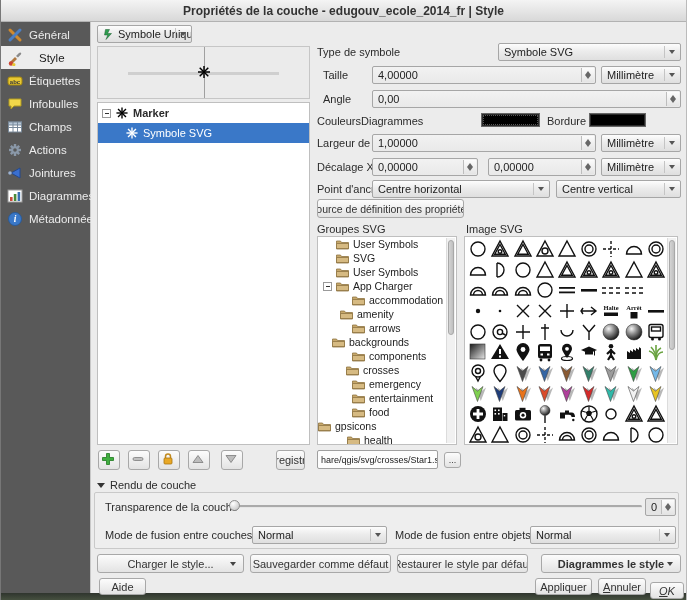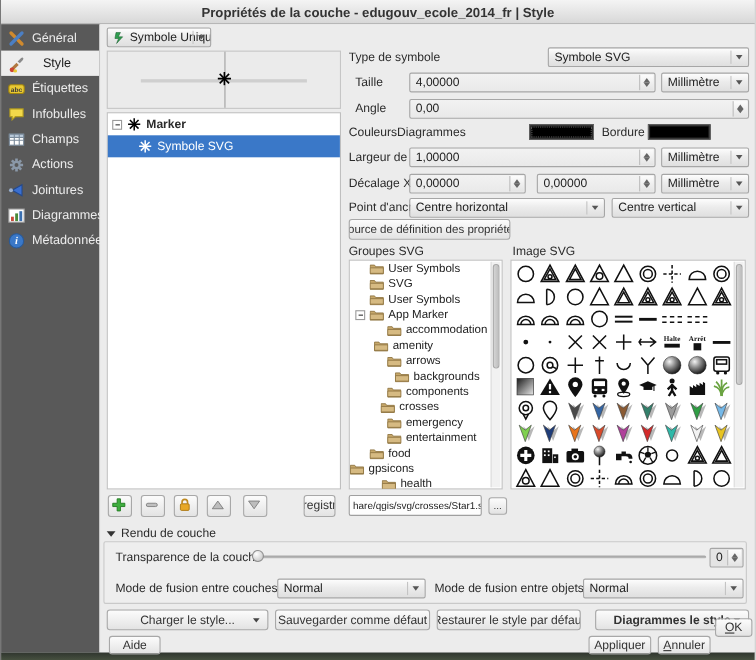--- a/index.html
+++ b/index.html
@@ -375,21 +375,21 @@
             <span>User Symbols</span>
           </div>
           <div class="gt-row" style="padding-left: 5px;">
             <span class="expander"></span>
             <span class="si-icon" style="width:13px;height:11px;">
               <svg viewBox="0 0 13 11" width="13" height="11">
                 <path d="M0.5 2 h4 l1 1.5 h7 v6.5 h-12 Z" fill="#c7a86b" stroke="#8f7542" stroke-width="0.8"></path>
                 <path d="M0.5 4.5 h12 v5 h-12 Z" fill="#d6ba82" stroke="#8f7542" stroke-width="0.8"></path>
               </svg>
             </span>
-            <span>App Marker</span>
+            <span>App Charger</span>
           </div>
           <div class="gt-row" style="padding-left: 34px;">
             <span class="si-icon" style="width:13px;height:11px;">
               <svg viewBox="0 0 13 11" width="13" height="11">
                 <path d="M0.5 2 h4 l1 1.5 h7 v6.5 h-12 Z" fill="#c7a86b" stroke="#8f7542" stroke-width="0.8"></path>
                 <path d="M0.5 4.5 h12 v5 h-12 Z" fill="#d6ba82" stroke="#8f7542" stroke-width="0.8"></path>
               </svg>
             </span>
             <span>accommodation</span>
           </div>
@@ -404,21 +404,21 @@
           </div>
           <div class="gt-row" style="padding-left: 34px;">
             <span class="si-icon" style="width:13px;height:11px;">
               <svg viewBox="0 0 13 11" width="13" height="11">
                 <path d="M0.5 2 h4 l1 1.5 h7 v6.5 h-12 Z" fill="#c7a86b" stroke="#8f7542" stroke-width="0.8"></path>
                 <path d="M0.5 4.5 h12 v5 h-12 Z" fill="#d6ba82" stroke="#8f7542" stroke-width="0.8"></path>
               </svg>
             </span>
             <span>arrows</span>
           </div>
-          <div class="gt-row" style="padding-left: 41px;">
+          <div class="gt-row" style="padding-left: 14px;">
             <span class="si-icon" style="width:13px;height:11px;">
               <svg viewBox="0 0 13 11" width="13" height="11">
                 <path d="M0.5 2 h4 l1 1.5 h7 v6.5 h-12 Z" fill="#c7a86b" stroke="#8f7542" stroke-width="0.8"></path>
                 <path d="M0.5 4.5 h12 v5 h-12 Z" fill="#d6ba82" stroke="#8f7542" stroke-width="0.8"></path>
               </svg>
             </span>
             <span>backgrounds</span>
           </div>
           <div class="gt-row" style="padding-left: 34px;">
             <span class="si-icon" style="width:13px;height:11px;">
@@ -449,21 +449,21 @@
           </div>
           <div class="gt-row" style="padding-left: 34px;">
             <span class="si-icon" style="width:13px;height:11px;">
               <svg viewBox="0 0 13 11" width="13" height="11">
                 <path d="M0.5 2 h4 l1 1.5 h7 v6.5 h-12 Z" fill="#c7a86b" stroke="#8f7542" stroke-width="0.8"></path>
                 <path d="M0.5 4.5 h12 v5 h-12 Z" fill="#d6ba82" stroke="#8f7542" stroke-width="0.8"></path>
               </svg>
             </span>
             <span>entertainment</span>
           </div>
-          <div class="gt-row" style="padding-left: 18px;">
+          <div class="gt-row" style="padding-left: 34px;">
             <span class="si-icon" style="width:13px;height:11px;">
               <svg viewBox="0 0 13 11" width="13" height="11">
                 <path d="M0.5 2 h4 l1 1.5 h7 v6.5 h-12 Z" fill="#c7a86b" stroke="#8f7542" stroke-width="0.8"></path>
                 <path d="M0.5 4.5 h12 v5 h-12 Z" fill="#d6ba82" stroke="#8f7542" stroke-width="0.8"></path>
               </svg>
             </span>
             <span>food</span>
           </div>
           <div class="gt-row" style="">
             <span class="si-icon" style="width:13px;height:11px;">
@@ -1067,21 +1067,21 @@
 
       <div class="btn abs" style="left:8px;top:556px;width:47px;height:17px;">
           <span>Aide</span>
         </div>
       <div class="btn abs" style="left:444px;top:556px;width:57px;height:17px;">
           <span>Appliquer</span>
         </div>
       <div class="btn ulf abs" style="left:507px;top:556px;width:48px;height:17px;">
           <span>Annuler</span>
         </div>
-      <div class="btn ulf abs" style="left:559px;top:540px;width:34px;height:17px;">
+      <div class="btn ulf abs" style="left:559px;top:560px;width:34px;height:17px;font-style:italic;">
           <span>OK</span>
         </div>
 
       <svg width="0" height="0" style="position:absolute;" aria-hidden="true">
         <defs>
           <radialGradient id="gBall" cx="35%" cy="30%" r="75%">
             <stop offset="0%" stop-color="#f4f4f4"></stop>
               <stop offset="45%" stop-color="#8a8a8a"></stop>
               <stop offset="100%" stop-color="#111"></stop>
           </radialGradient>

